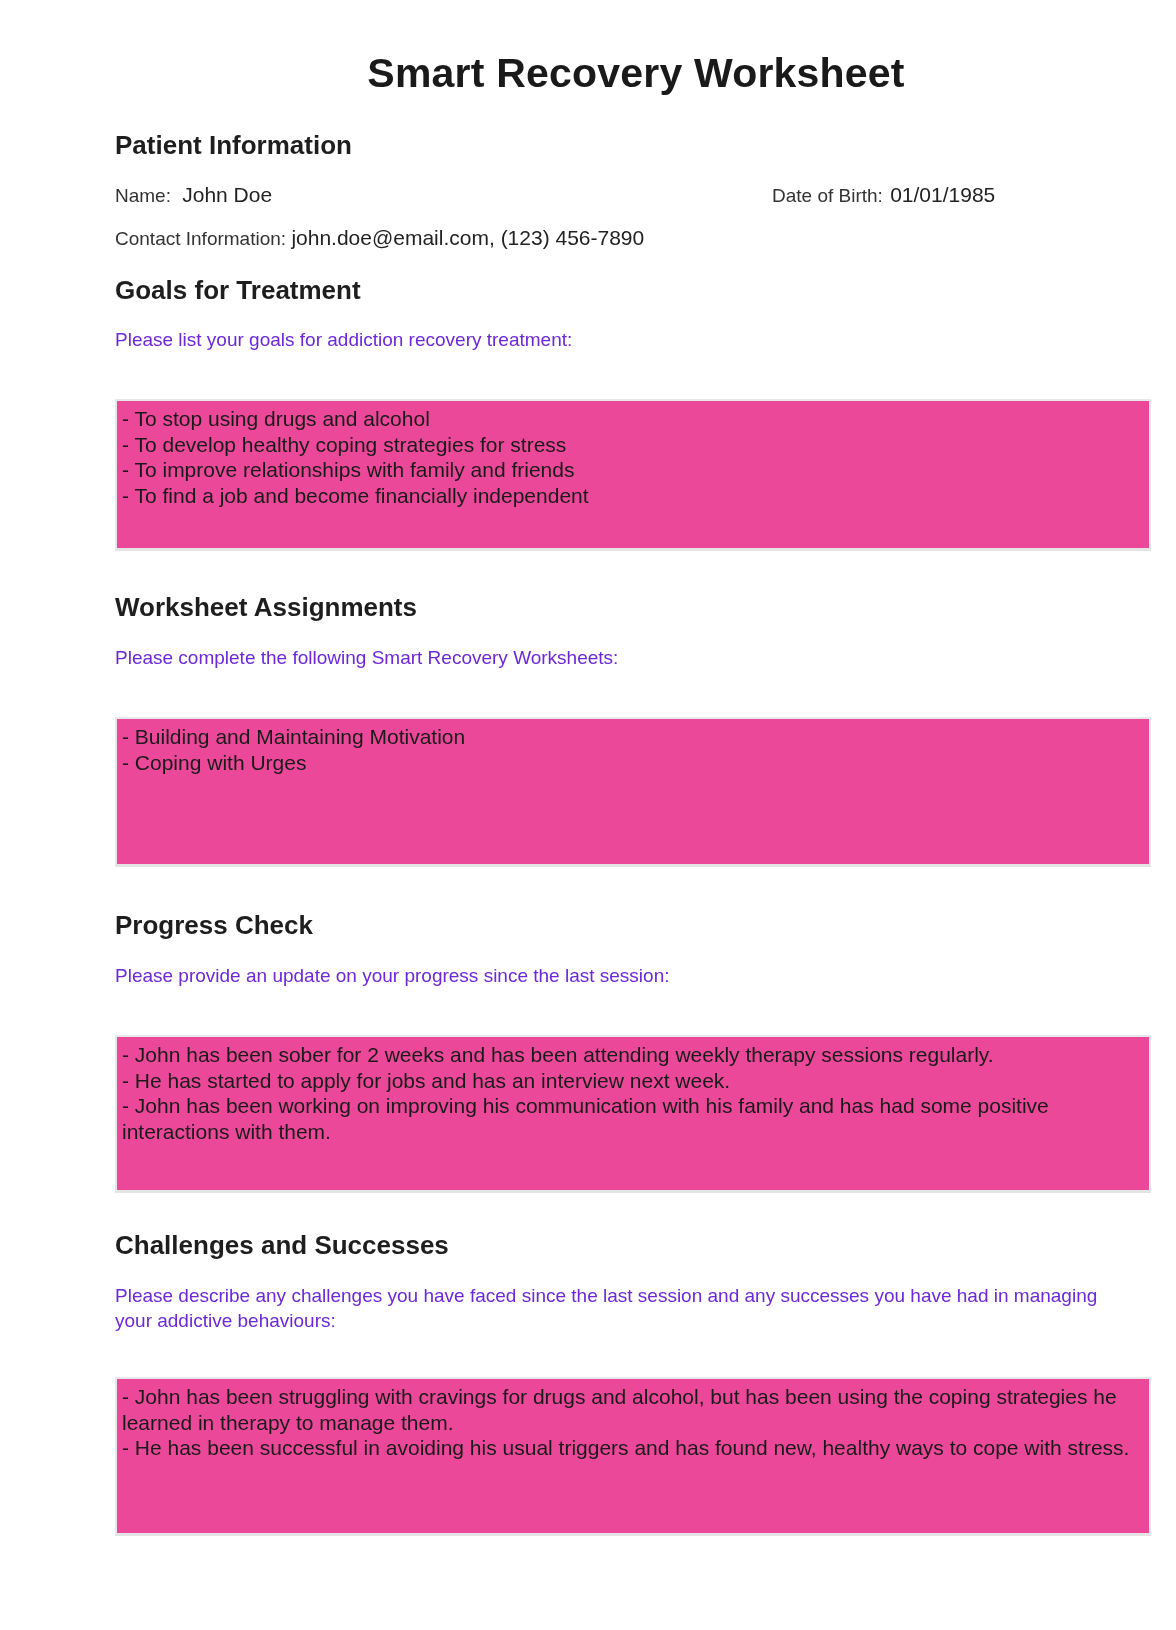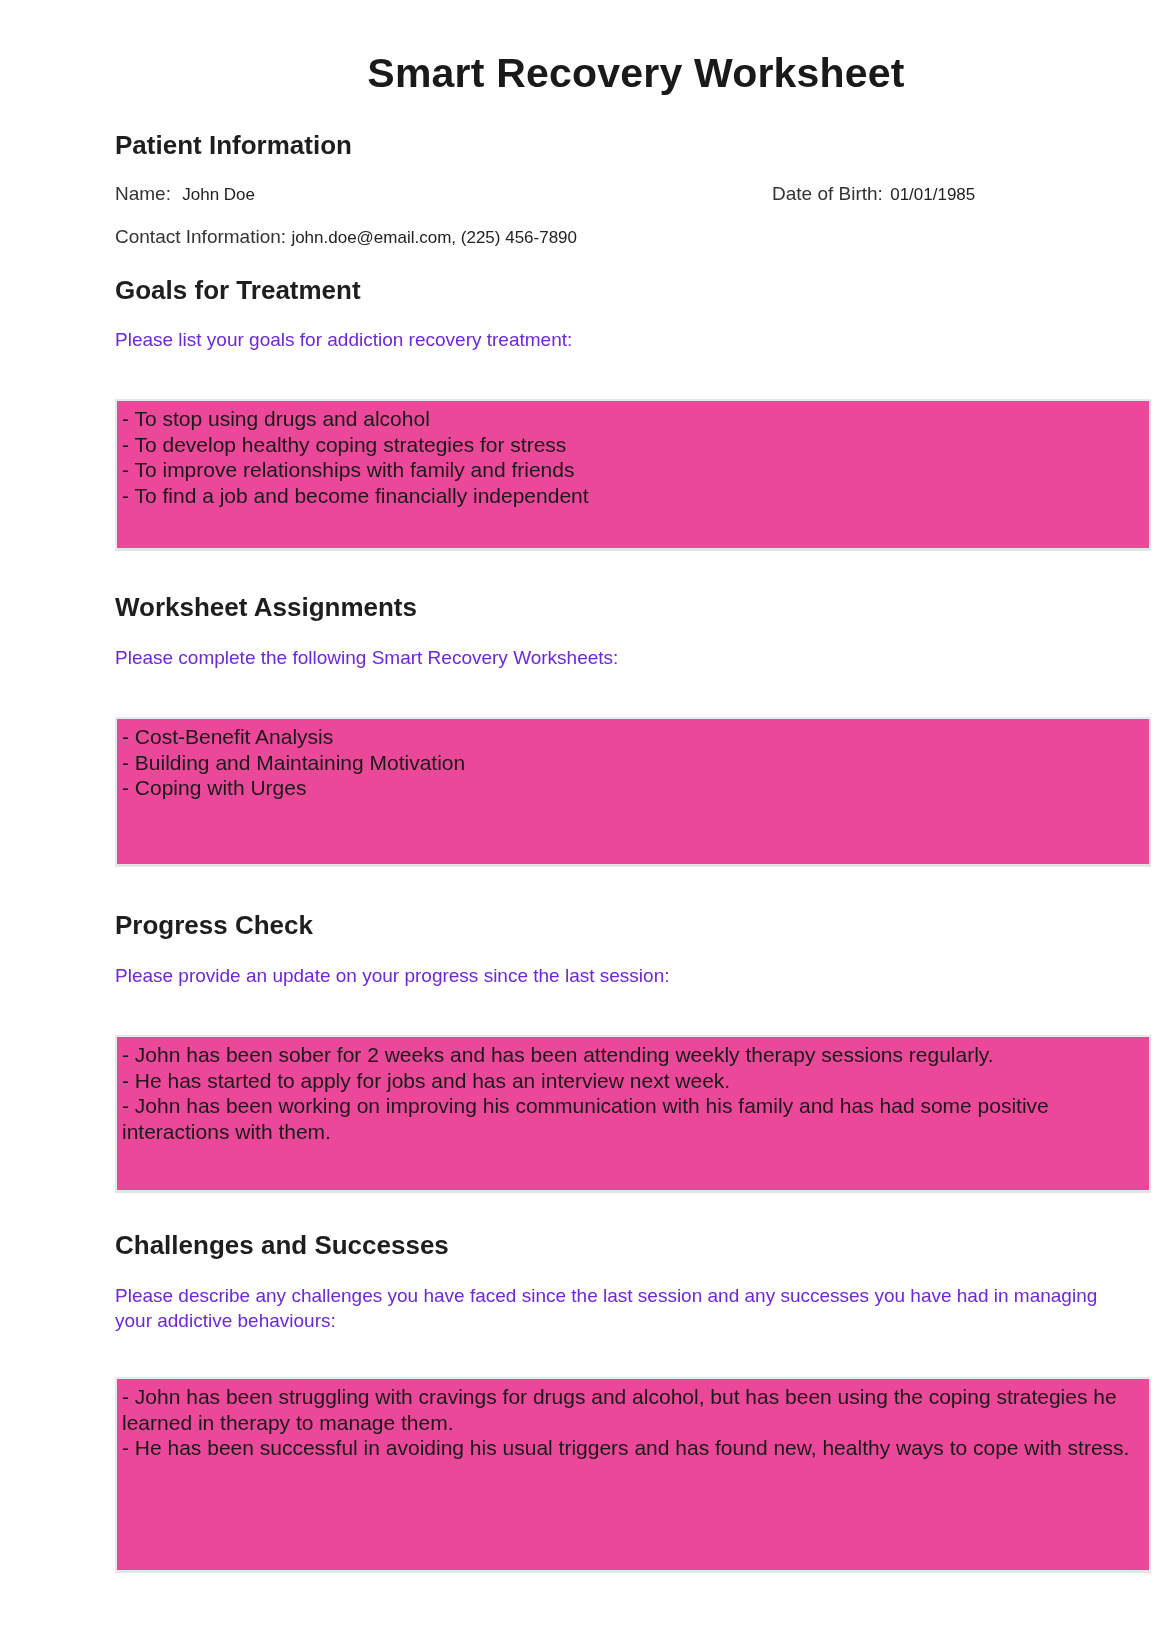--- a/index.html
+++ b/index.html
@@ -39,21 +39,21 @@
       font-size: 26px;
       font-weight: bold;
       color: #1e1e1e;
     }
     .label {
       position: absolute;
       font-size: 19px;
       color: #333333;
     }
     .value {
-      font-size: 17px;
+      font-size: 21px;
       color: #222222;
     }
     .prompt {
       position: absolute;
       left: 67px;
       font-size: 19px;
       color: #6d28d9;
       line-height: 25px;
       width: 1010px;
     }
@@ -89,48 +89,47 @@
     <span class="value" style="margin-left:6px;">John Doe</span>
   </div>
 
   <div class="label" style="left:724px; top:183px;">
     <span>Date of Birth:</span>
     <span class="value" style="margin-left:2px;">01/01/1985</span>
   </div>
 
   <div class="label" style="left:67px; top:226px;">
     <span>Contact Information:</span>
-    <span class="value">john.doe@email.com, (225) 456-7890</span>
+    <span class="value">john.doe@email.com, (123) 456-7890</span>
   </div>
 
   <div class="h2" style="top:275px;">Goals for Treatment</div>
   <div class="prompt" style="top:327px;">Please list your goals for addiction recovery treatment:</div>
   <div class="box" style="top:399px; height:152px;">
     <span class="line">- To stop using drugs and alcohol</span>
     <span class="line">- To develop healthy coping strategies for stress</span>
     <span class="line">- To improve relationships with family and friends</span>
     <span class="line">- To find a job and become financially independent</span>
   </div>
 
   <div class="h2" style="top:592px;">Worksheet Assignments</div>
   <div class="prompt" style="top:645px;">Please complete the following Smart Recovery Worksheets:</div>
   <div class="box" style="top:717px; height:150px;">
-    <span class="line">- Cost-Benefit Analysis</span>
     <span class="line">- Building and Maintaining Motivation</span>
     <span class="line">- Coping with Urges</span>
   </div>
 
   <div class="h2" style="top:910px;">Progress Check</div>
   <div class="prompt" style="top:963px;">Please provide an update on your progress since the last session:</div>
   <div class="box" style="top:1035px; height:158px;">
     <span class="line">- John has been sober for 2 weeks and has been attending weekly therapy sessions regularly.</span>
     <span class="line">- He has started to apply for jobs and has an interview next week.</span>
     <span class="line">- John has been working on improving his communication with his family and has had some positive interactions with them.</span>
   </div>
 
   <div class="h2" style="top:1230px;">Challenges and Successes</div>
   <div class="prompt" style="top:1283px;">Please describe any challenges you have faced since the last session and any successes you have had in managing your addictive behaviours:</div>
-  <div class="box" style="top:1377px; height:196px;">
+  <div class="box" style="top:1377px; height:159px;">
     <span class="line">- John has been struggling with cravings for drugs and alcohol, but has been using the coping strategies he learned in therapy to manage them.</span>
     <span class="line">- He has been successful in avoiding his usual triggers and has found new, healthy ways to cope with stress.</span>
   </div>
 
 </div>
 
 </body></html>

